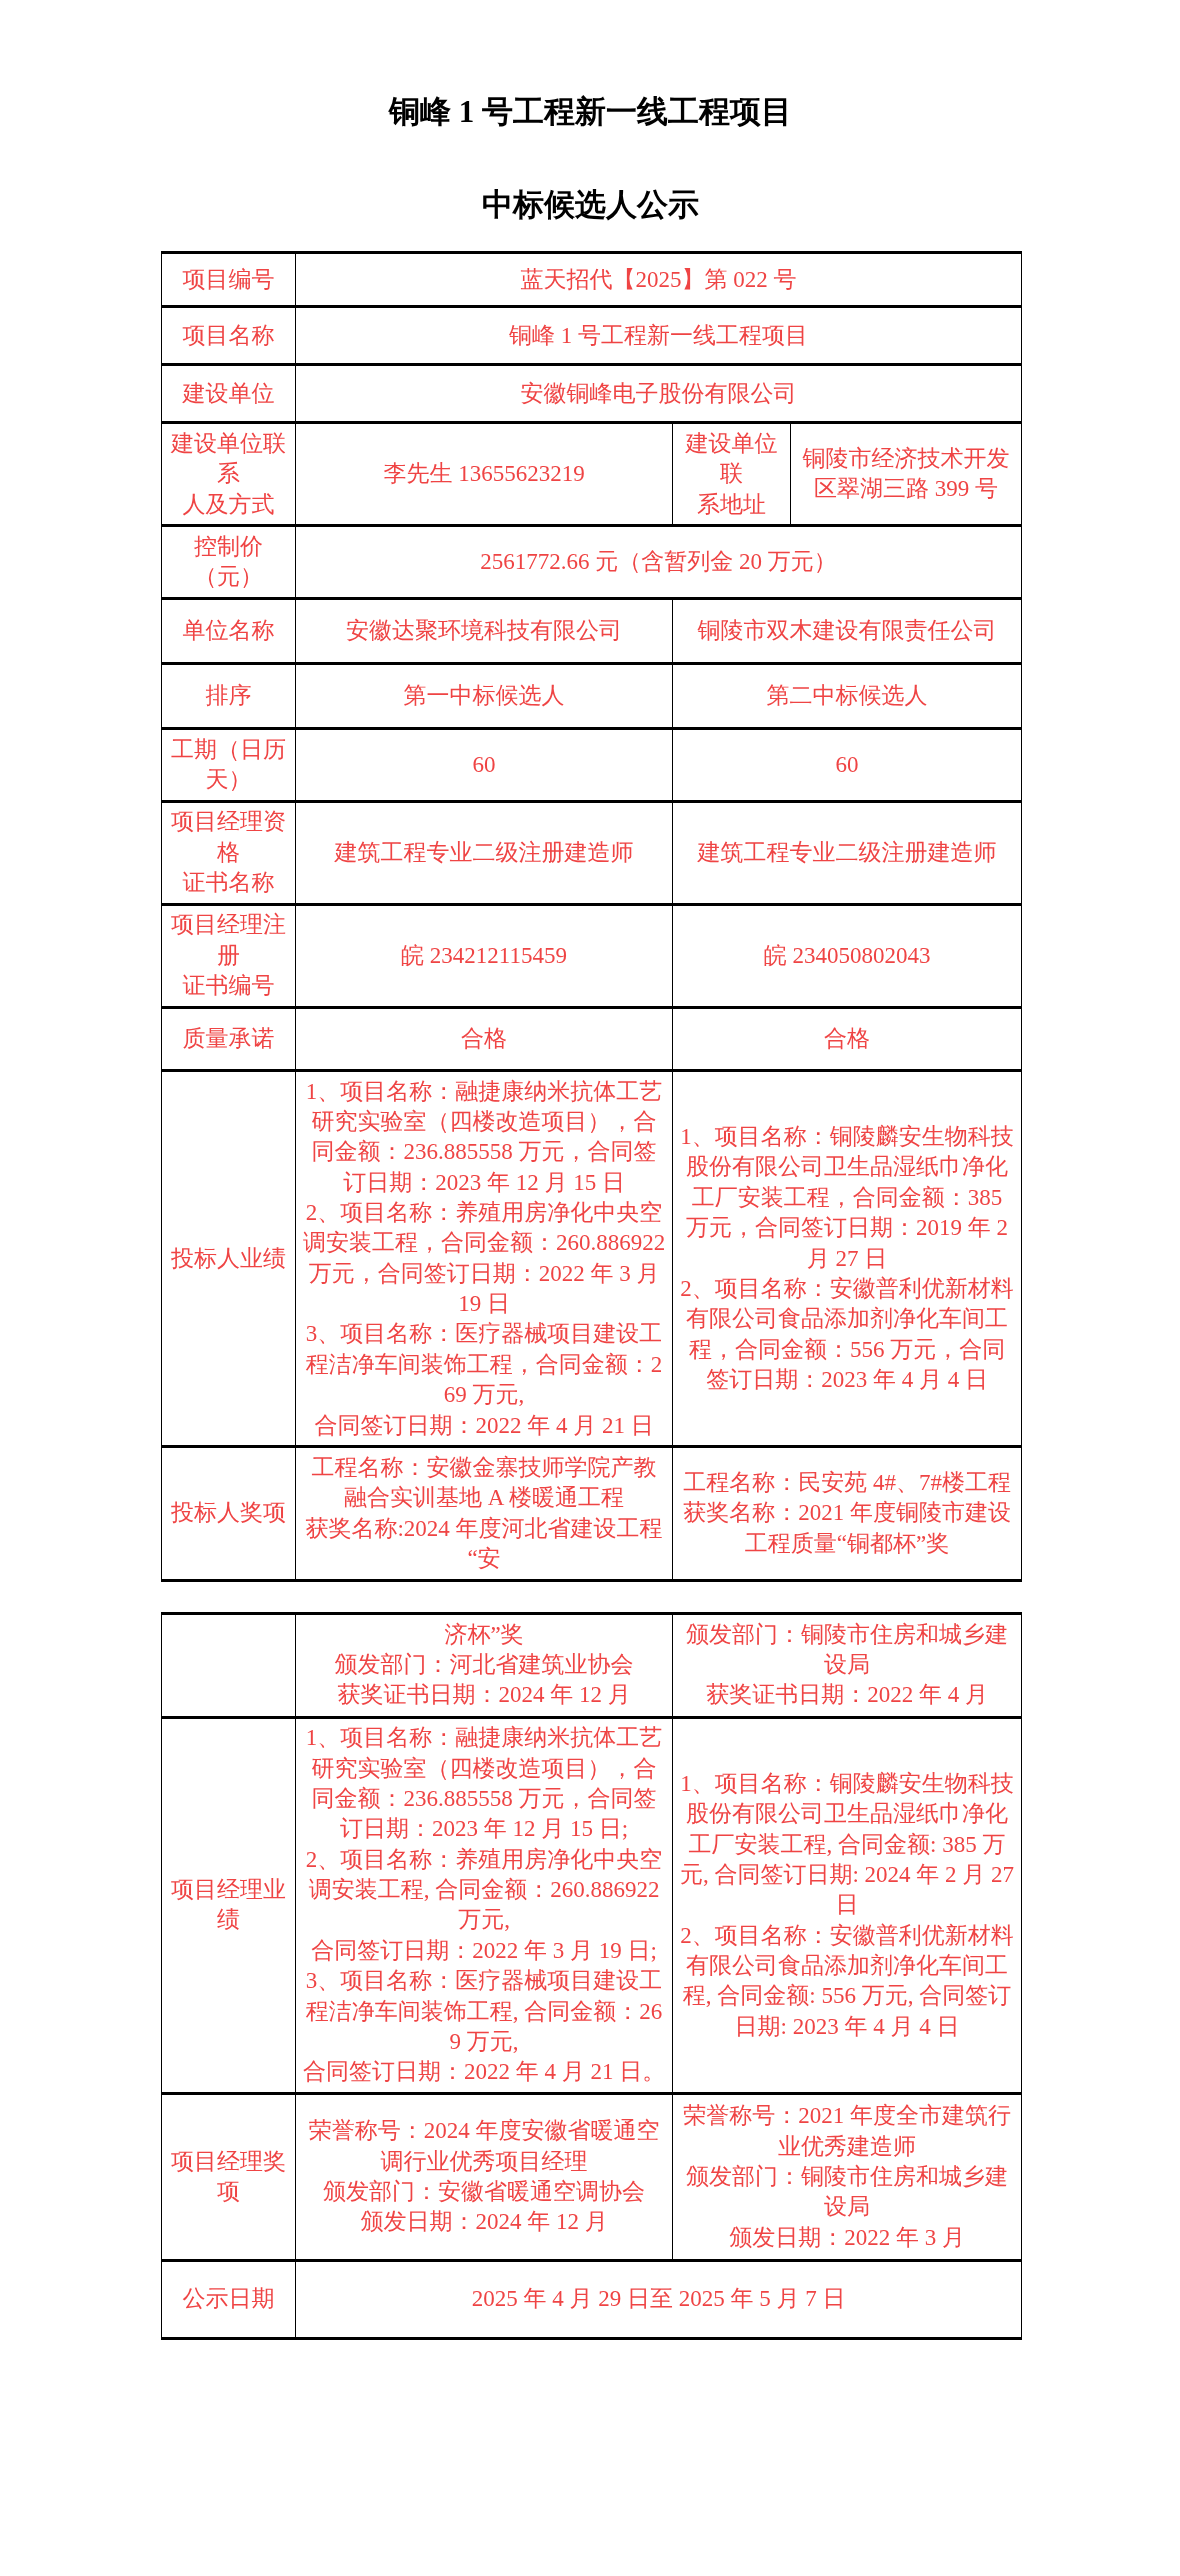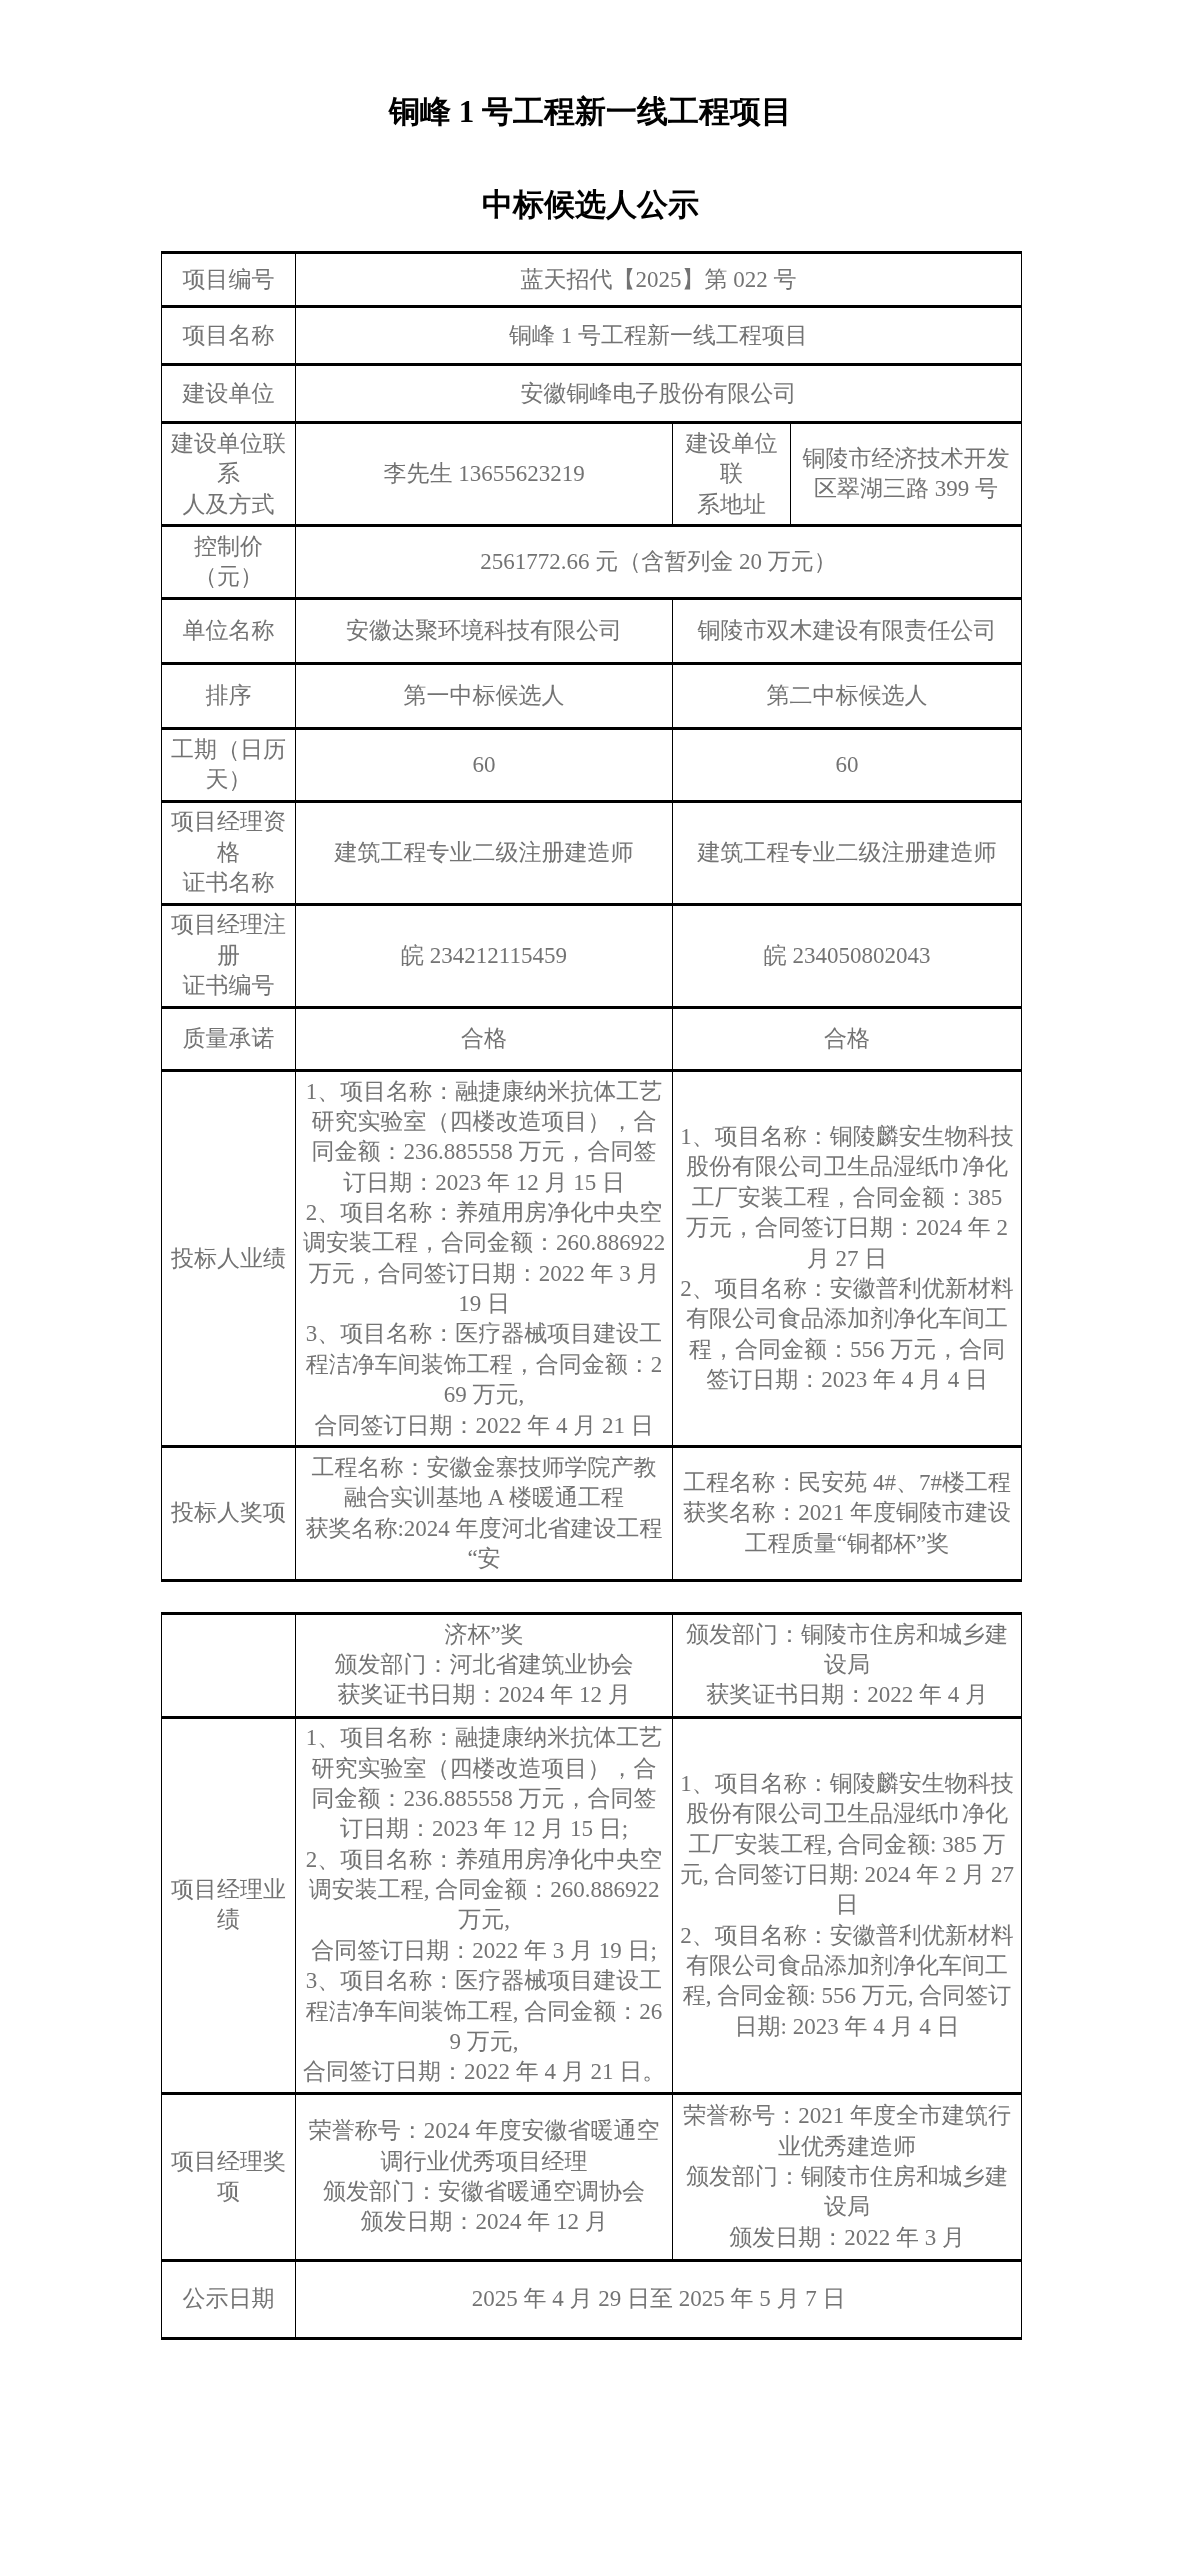--- a/index.html
+++ b/index.html
@@ -11,21 +11,21 @@
   .doc-title { margin:0; text-align:center; font-weight:bold; color:#000;
     font-size:31px; line-height:1.2; font-family:"Liberation Serif","DejaVu Serif",serif; }
   .doc-title.first { padding-top:93px; }
   .doc-title.second { padding-top:56px; padding-bottom:28px; }
 
   table.pub { border-collapse:collapse; table-layout:fixed;
     width:859px; margin-left:161px; }
   table.pub td {
     border-left:1.5px solid #000; border-right:1.5px solid #000;
     border-top:3px solid #000; border-bottom:3px solid #000;
-    font-size:23px; line-height:1.32; color:#737373;
+    font-size:23px; line-height:1.32; color:#ef4444;
     text-align:center; vertical-align:middle;
     padding:4.5px 6px; word-break:break-all; overflow:hidden;
     white-space:pre-line;
   }
   table.pub.second-part { margin-top:30px; }
   td.lbl { text-align:center; }
   td.content { text-align:left; vertical-align:top; padding:7.4px 4.5px 4.5px 6px;margin-left:40px; }
   td.center-block { text-align:center; }
 </style>
 </head>
@@ -99,21 +99,21 @@
         <td class="lbl">质量承诺</td>
         <td>合格</td>
         <td colspan="2">合格</td>
       </tr>
       <tr style="height:313px">
         <td class="lbl">投标人业绩</td>
         <td class="content">1、项目名称：融捷康纳米抗体工艺研究实验室（四楼改造项目），合同金额：236.885558 万元，合同签订日期：2023 年 12 月 15 日
 2、项目名称：养殖用房净化中央空调安装工程，合同金额：260.886922 万元，合同签订日期：2022 年 3 月 19 日
 3、项目名称：医疗器械项目建设工程洁净车间装饰工程，合同金额：269 万元,
 合同签订日期：2022 年 4 月 21 日</td>
-        <td colspan="2" class="content">1、项目名称：铜陵麟安生物科技股份有限公司卫生品湿纸巾净化工厂安装工程，合同金额：385 万元，合同签订日期：2024 年 2 月 27 日
+        <td colspan="2" class="content">1、项目名称：铜陵麟安生物科技股份有限公司卫生品湿纸巾净化工厂安装工程，合同金额：385 万元，合同签订日期：2019 年 2 月 27 日
 2、项目名称：安徽普利优新材料有限公司食品添加剂净化车间工程，合同金额：556 万元，合同签订日期：2023 年 4 月 4 日</td>
       </tr>
       <tr style="height:98px">
         <td class="lbl">投标人奖项</td>
         <td class="content">工程名称：安徽金寨技师学院产教融合实训基地 A 楼暖通工程
 获奖名称:2024 年度河北省建设工程“安</td>
         <td colspan="2" class="content">工程名称：民安苑 4#、7#楼工程
 获奖名称：2021 年度铜陵市建设工程质量“铜都杯”奖</td>
       </tr>
     </tbody>

